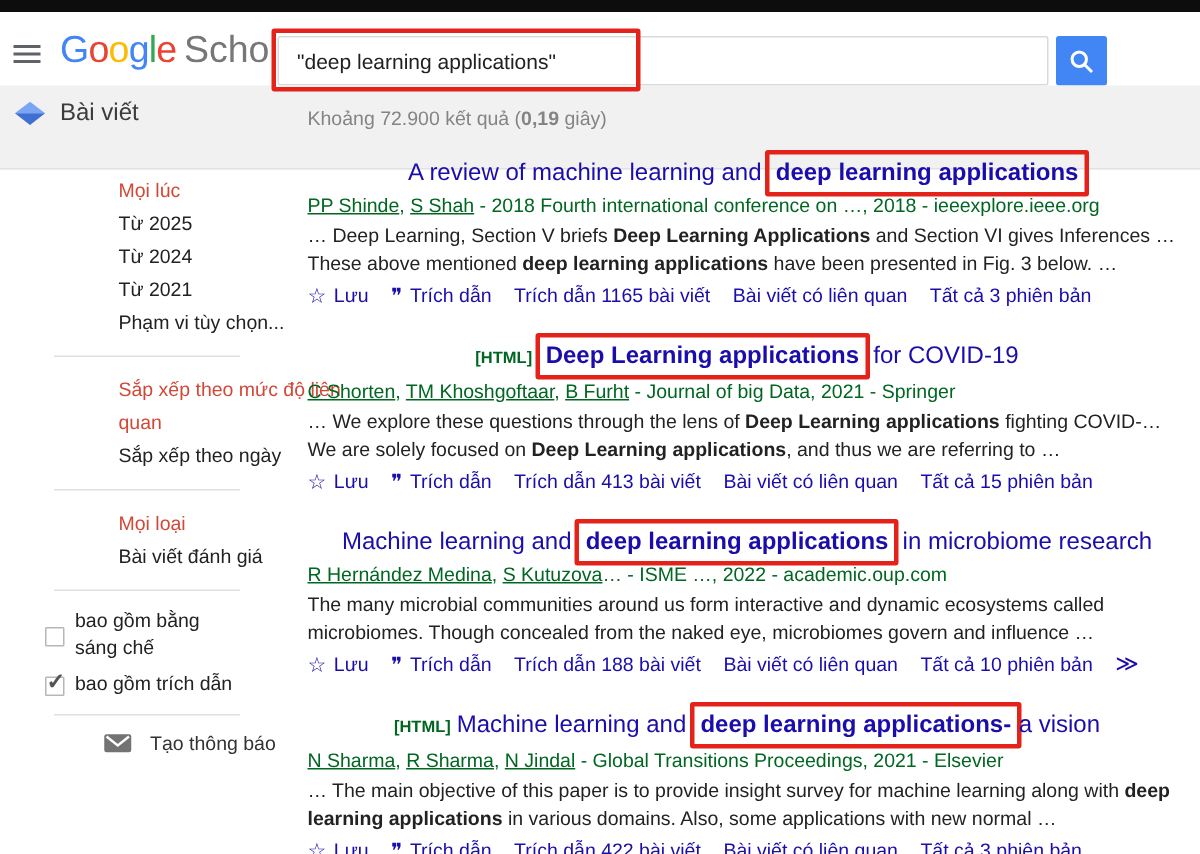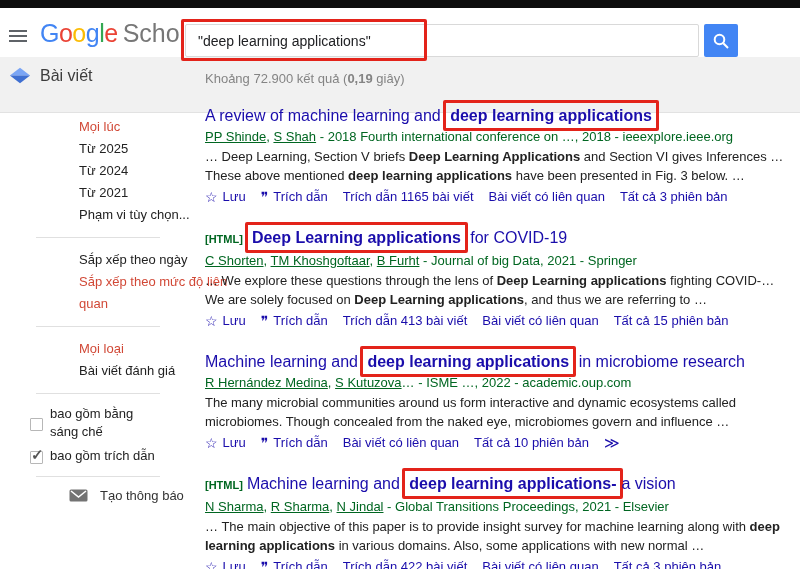--- a/index.html
+++ b/index.html
@@ -42,21 +42,21 @@
   .chk-row { display:flex; align-items:center; margin:0 0 6px -6px; line-height:18px; cursor:pointer; }
   .chk { position:relative; flex:0 0 auto; width:13px; height:13px; border:1px solid #b7b7b7;
     border-radius:1px; background:#fff; margin:2px 7px 0 0; }
   .chk .tick { position:absolute; left:0px; top:-6px; font-size:15px; color:#555; font-weight:bold; }
   .alert-row { display:flex; align-items:center; margin:4px 0 0 -6px; cursor:pointer; color:#333;padding-left:39px; }
   .alert-row svg { margin-right:12px; }
 
   
   .results { position:absolute; left:205px; top:104px; width:586px; }
   .result { margin-bottom:17px; }
-  .title { font-size:16px; line-height:23px; color:#1a0dab; margin-bottom:1px; }
+  .title { font-size:16px; line-height:23px; color:#1a0dab; margin-bottom:1px;text-align:center; }
   .title a { color:#1a0dab; text-decoration:none; cursor:pointer; }
   .tag { color:#006621; font-size:11px; font-weight:bold; margin-right:4px; }
   .rbox { display:inline-block; border:3px solid #e3231a; border-radius:2px; padding:1px 4px;
     margin:-5px -2px; font-weight:bold; }
   .byline { font-size:13px; line-height:18px; color:#006621; margin-bottom:1px; }
   .byline a { color:#006621; text-decoration:underline; cursor:pointer; }
   .snippet { font-size:13px; line-height:19px; color:#222; }
   .snippet b { font-weight:bold; }
   .actions { display:flex; align-items:center; column-gap:15px; font-size:13px; line-height:24px; color:#1a0dab; }
   .actions .act { display:inline-flex; align-items:center; gap:5px; cursor:pointer; white-space:nowrap; }
@@ -98,22 +98,22 @@
   <div class="stats"><span>Khoảng 72.900 kết quả (</span><b>0,19</b><span> giây)</span></div>
 </div>
 
 <div class="sidebar">
   <div class="side-item sel">Mọi lúc</div>
   <div class="side-item">Từ 2025</div>
   <div class="side-item">Từ 2024</div>
   <div class="side-item">Từ 2021</div>
   <div class="side-item">Phạm vi tùy chọn...</div>
   <div class="divider"></div>
+  <div class="side-item sel wrap2">Sắp xếp theo mức độ liên quan</div>
   <div class="side-item">Sắp xếp theo ngày</div>
-  <div class="side-item sel wrap2">Sắp xếp theo mức độ liên quan</div>
   <div class="divider"></div>
   <div class="side-item sel">Mọi loại</div>
   <div class="side-item">Bài viết đánh giá</div>
   <div class="divider"></div>
   <div class="chk-row">
     <span class="chk"></span>
     <span style="width:110px">bao gồm bằng sáng chế</span>
   </div>
   <div class="chk-row">
     <span class="chk">
@@ -177,20 +177,21 @@
     <div class="snippet"><span>The many microbial communities around us form interactive and dynamic ecosystems called microbiomes. Though concealed from the naked eye, microbiomes govern and influence …</span></div>
     <div class="actions">
       <span class="act">
           <span class="ic">☆</span>
           <span>Lưu</span>
         </span>
       <span class="act">
           <span class="ic">❞</span>
           <span>Trích dẫn</span>
         </span>
+      <span class="act">Trích dẫn 188 bài viết</span>
       <span class="act">Bài viết có liên quan</span>
       <span class="act">Tất cả 10 phiên bản</span>
       <span class="more">≫</span>
     </div>
   </div>
 
   <div class="result">
     <div class="title"><span class="tag">[HTML]</span><a><span>Machine learning and </span><span class="rbox">deep learning applications-</span><span>a vision</span></a></div>
     <div class="byline"><a>N Sharma</a><span>, </span><a>R Sharma</a><span>, </span><a>N Jindal</a><span> - Global Transitions Proceedings, 2021 - Elsevier</span></div>
     <div class="snippet"><span>… The main objective of this paper is to provide insight survey for machine learning along with </span><b>deep learning applications</b><span> in various domains. Also, some applications with new normal …</span></div>

